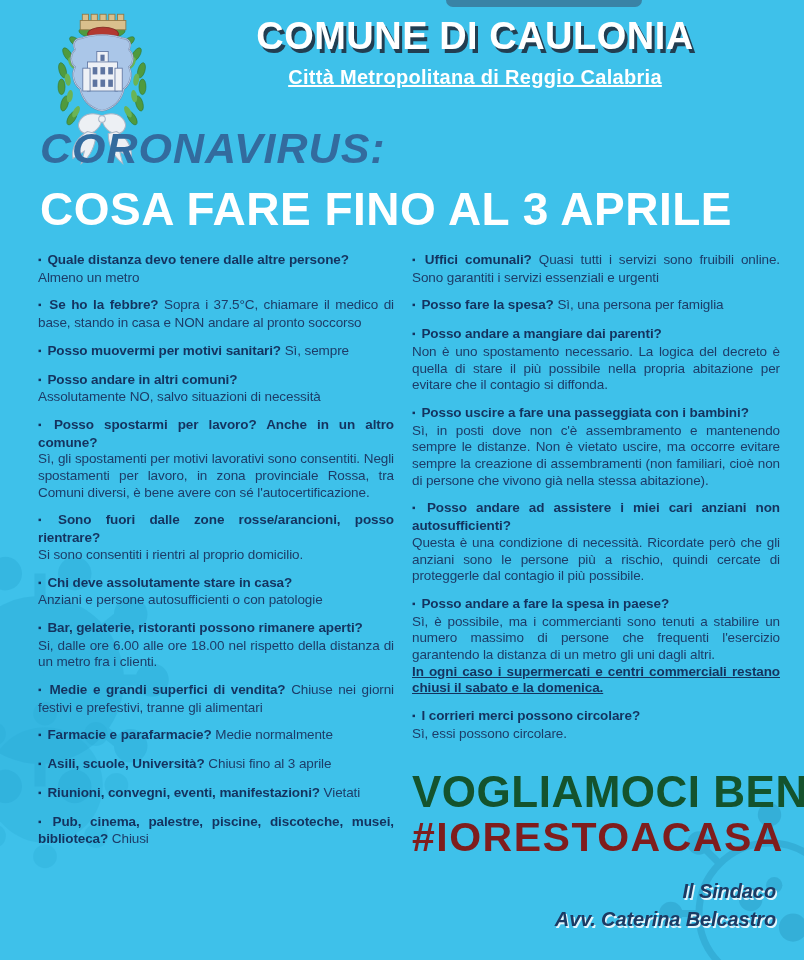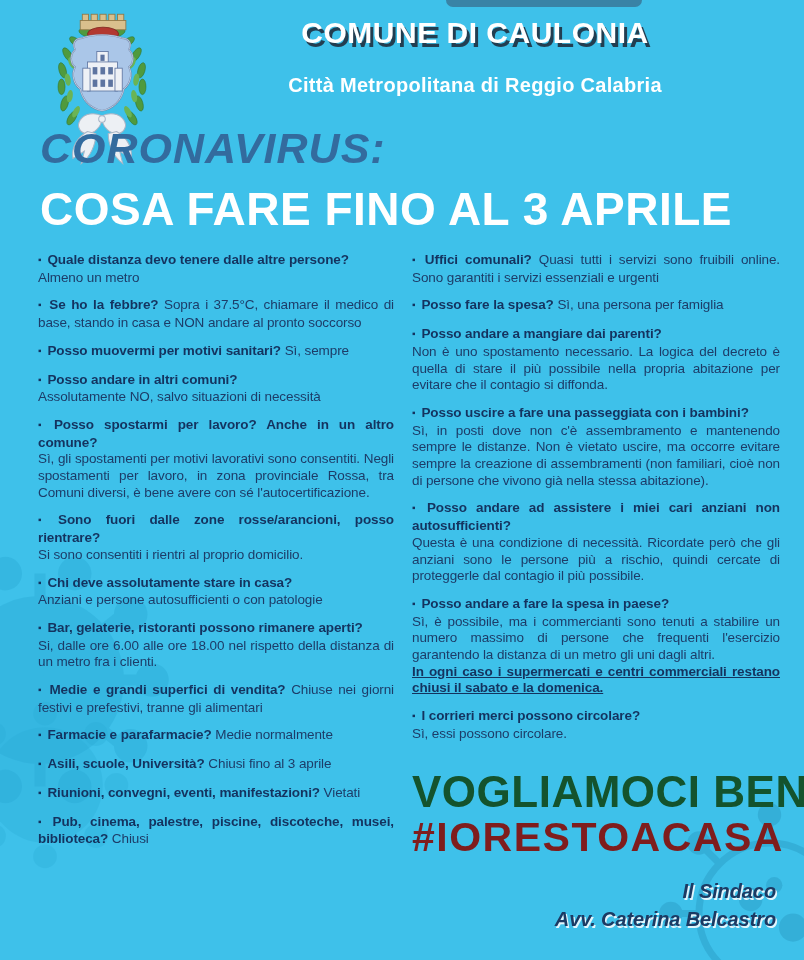--- a/index.html
+++ b/index.html
@@ -13,24 +13,24 @@
   .wm{position:absolute;opacity:.42;pointer-events:none;}
   .wm-left{left:-100px;top:540px;width:280px;height:280px;}
   .wm-left2{left:-40px;top:700px;width:170px;height:170px;opacity:.30;}
   .wm-right{left:652px;top:796px;width:235px;height:235px;opacity:.38;}
   .top-smudge{position:absolute;left:446px;top:0;width:196px;height:7px;
     background:rgba(52,70,98,.5);border-radius:0 0 8px 8px;}
   
   .crest{position:absolute;left:50px;top:8px;width:104px;height:166px;}
   .header-text{position:absolute;left:160px;top:16px;width:630px;text-align:center;}
   .title{
-    font-size:30px;font-weight:bold;color:#ffffff;letter-spacing:.5px;
+    font-size:38px;font-weight:bold;color:#ffffff;letter-spacing:.5px;
     text-shadow:3px 4px 0 rgba(28,33,48,.82);line-height:1.1;white-space:nowrap;
   }
-  .subtitle{margin-top:25px;font-size:20px;font-weight:bold;color:#ffffff;letter-spacing:.3px;}
+  .subtitle{margin-top:8px;font-size:20px;font-weight:bold;color:#ffffff;letter-spacing:.3px;text-decoration:underline;}
   
   .banner{position:absolute;left:40px;top:127px;line-height:1.02;}
   .banner-line1{font-size:43px;font-weight:bold;font-style:italic;color:#336b9e;letter-spacing:1px;}
   .banner-line2{font-size:46px;font-weight:bold;color:#ffffff;letter-spacing:.5px;margin-top:15px;white-space:nowrap;}
   
   .columns{position:absolute;left:38px;top:252px;width:742px;display:flex;gap:18px;}
   .col{font-size:13.5px;line-height:16.7px;color:#1d3c68;letter-spacing:-.1px;}
   .col-left{width:356px;}
   .col-right{width:368px;}
   .faq-item + .faq-item{margin-top:11px;}

